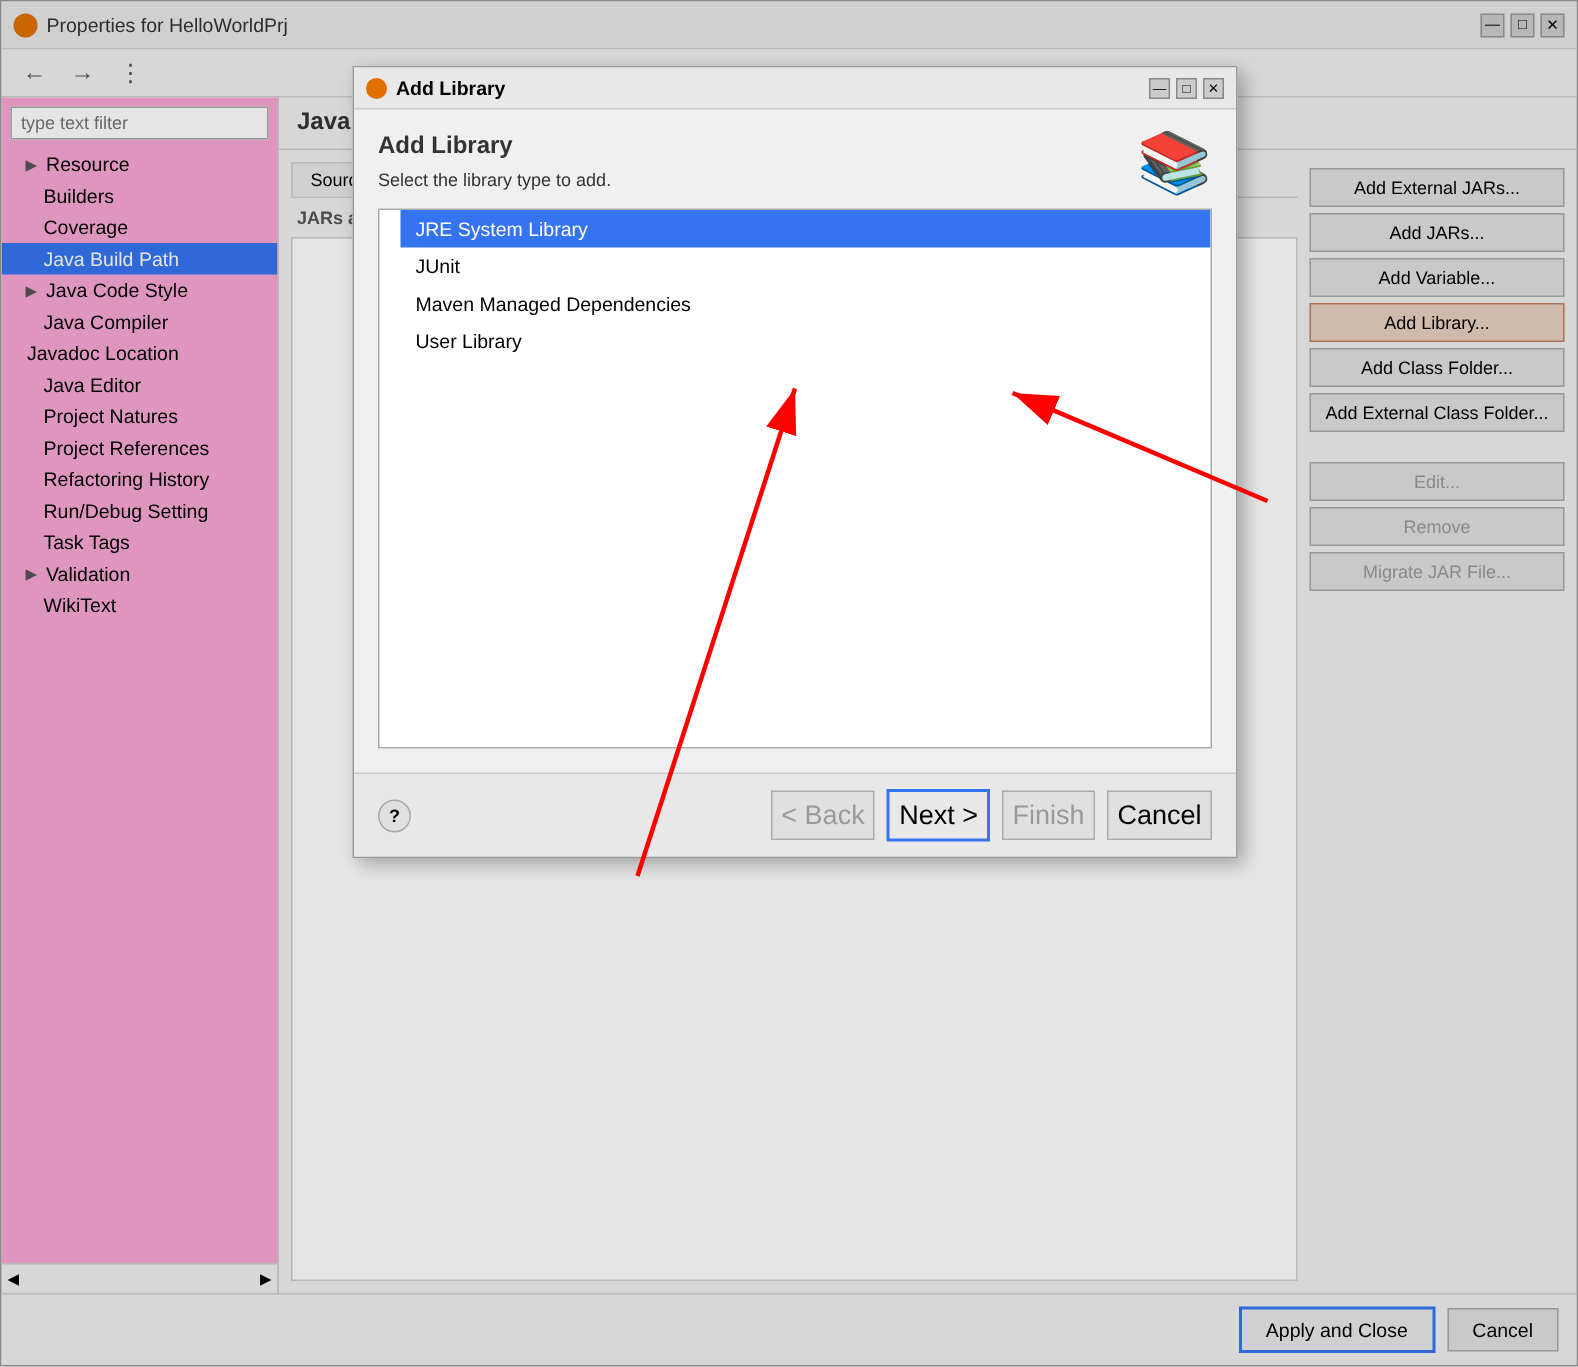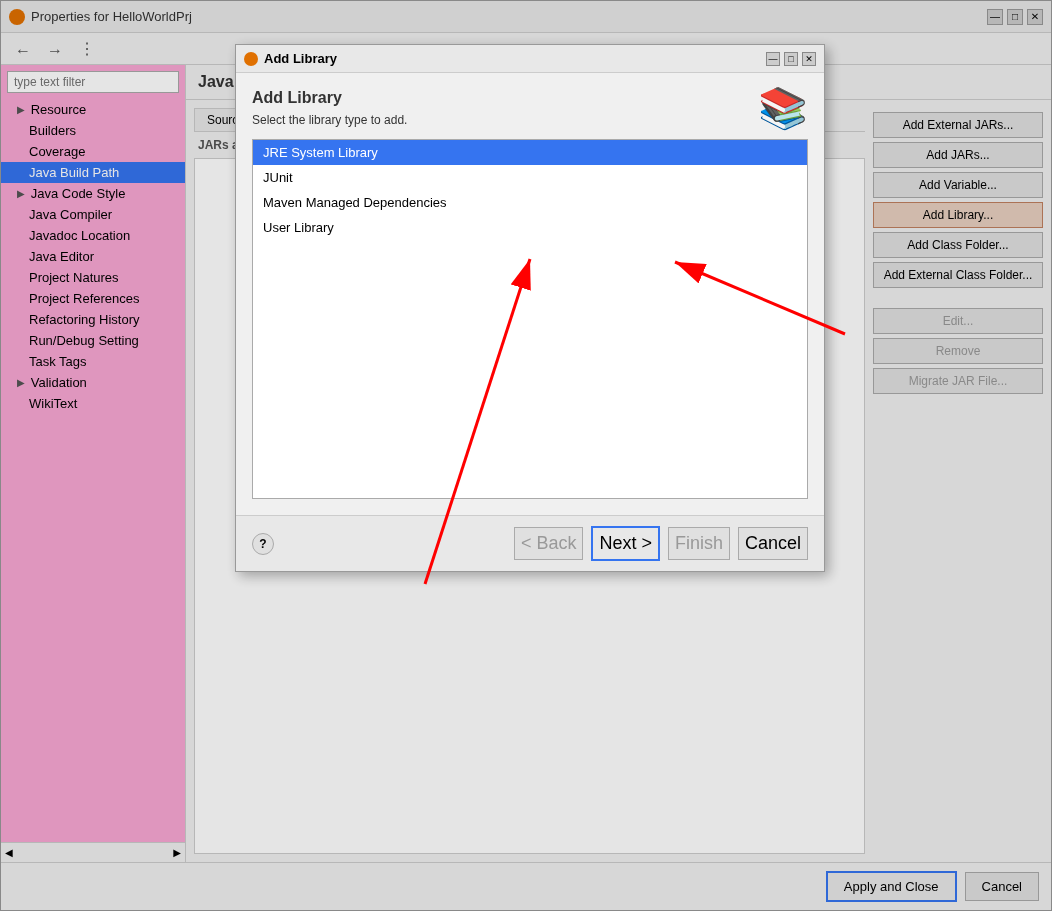--- a/index.html
+++ b/index.html
@@ -296,20 +296,21 @@
       font-size: 12px;
       color: #333;
       margin-bottom: 12px;
     }
 
     .library-list {
       border: 1px solid #aaa;
       background: white;
       height: 360px;
       overflow-y: auto;
+      padding-left: 14px;
     }
 
     .lib-item {
       padding: 5px 10px;
       cursor: pointer;
       font-size: 13px;
     }
     .lib-item.selected {
       background: #3574f0;
       color: white;
@@ -422,21 +423,21 @@
           <div class="sidebar-item selected" style="padding-left: 28px;">
             <span>Java Build Path</span>
           </div>
           <div class="sidebar-item expandable" style="padding-left: 16px;">
             <span class="expand-arrow">▶</span>
             <span>Java Code Style</span>
           </div>
           <div class="sidebar-item" style="padding-left: 28px;">
             <span>Java Compiler</span>
           </div>
-          <div class="sidebar-item" style="padding-left: 28px;">
+          <div class="sidebar-item" style="padding-left: 17px;">
             <span>Javadoc Location</span>
           </div>
           <div class="sidebar-item" style="padding-left: 28px;">
             <span>Java Editor</span>
           </div>
           <div class="sidebar-item" style="padding-left: 28px;">
             <span>Project Natures</span>
           </div>
           <div class="sidebar-item" style="padding-left: 28px;">
             <span>Project References</span>

